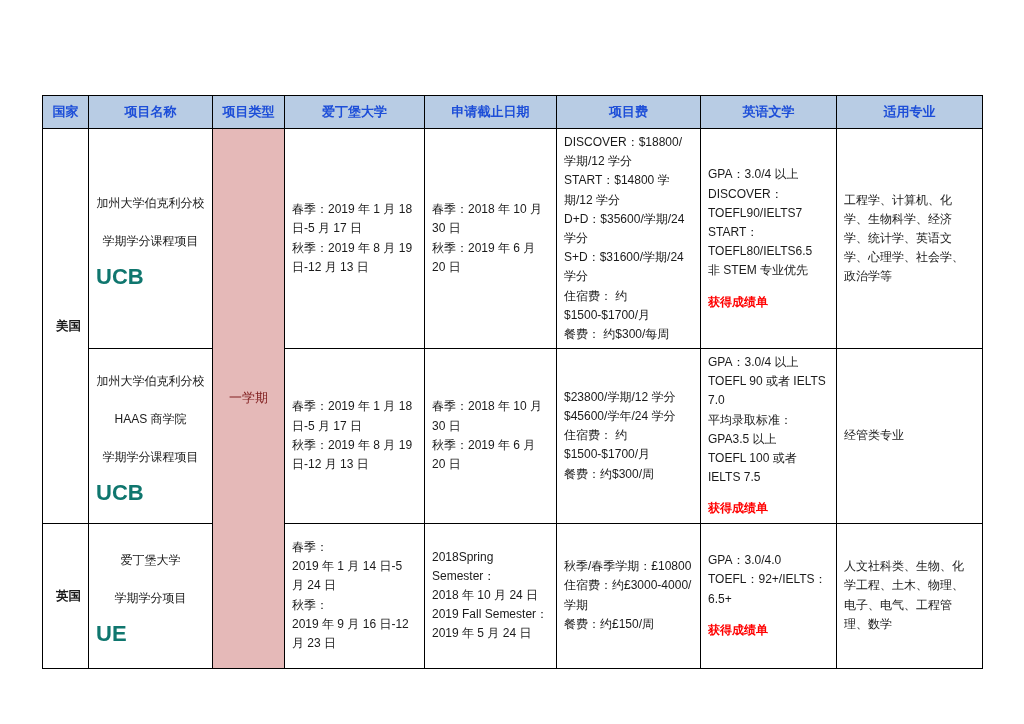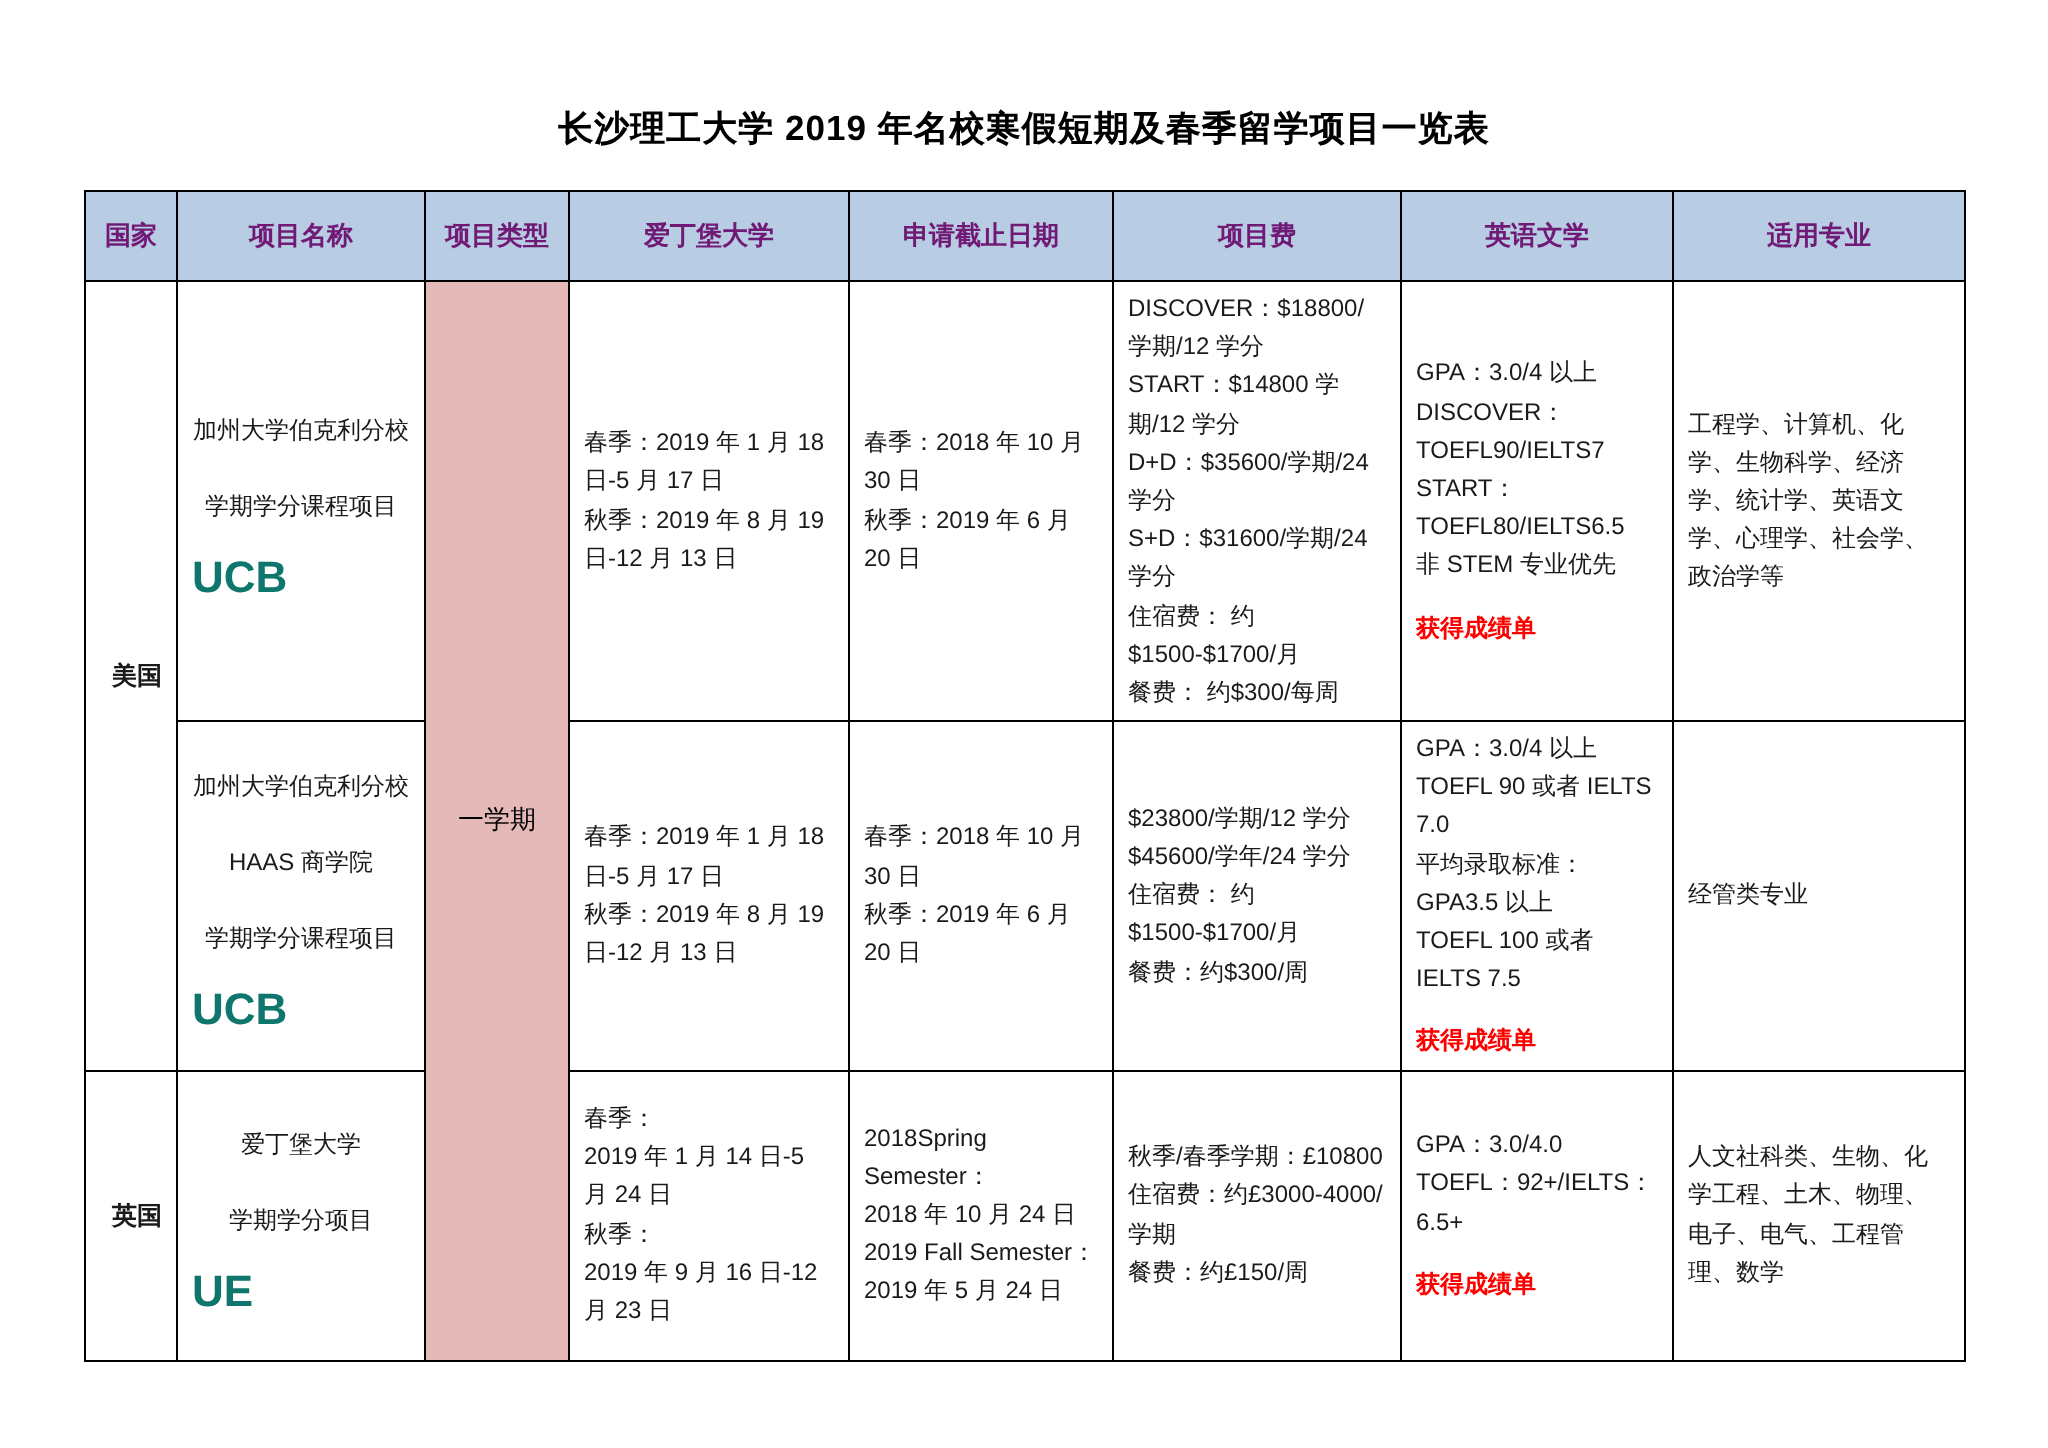--- a/index.html
+++ b/index.html
@@ -38,39 +38,39 @@
   }
   .tbl th, .tbl td {
     border: 1.5px solid var(--border-color);
     padding: 4px 7px;
     vertical-align: middle;
     line-height: 1.6;
     word-break: break-word;
   }
   .tbl thead th {
     background: var(--header-bg);
-    height: 45px;
+    height: 33px;
     font-size: 13px;
     font-weight: bold;
     text-align: center;
-    color: #701a75;
+    color: #1d4ed8;
   }
   tr.r1 { height: 215px; }
   tr.r2 { height: 155px; }
   tr.r3 { height: 145px; }
   td.country-cell {
     font-weight: bold;
     text-align: right;
     font-size: 12.5px;
   }
   td.type-cell {
     background: var(--type-col-bg);
     text-align: center;
     font-size: 13px;
-    color: #000000;
+    color: #7f1d1d;
   }
   td.name-cell .name-lines {
     white-space: pre-line;
     line-height: 38px;
     text-align: center;
   }
   td.name-cell .name-abbr {
     font-size: 22px;
     font-weight: bold;
     line-height: 34px;
@@ -82,21 +82,20 @@
     font-weight: bold;
     margin-top: 12px;
   }
   td.majors-cell { text-align: left; }
 </style>
 </head>
 <body>
 
 <div class="page">
 
-  <h1 class="title">长沙理工大学 2019 年名校寒假短期及春季留学项目一览表</h1>
 
   <table class="tbl">
     <colgroup>
       <col style="width:46px">
         <col style="width:124px">
         <col style="width:72px">
         <col style="width:140px">
       <col style="width:132px">
         <col style="width:144px">
         <col style="width:136px">

